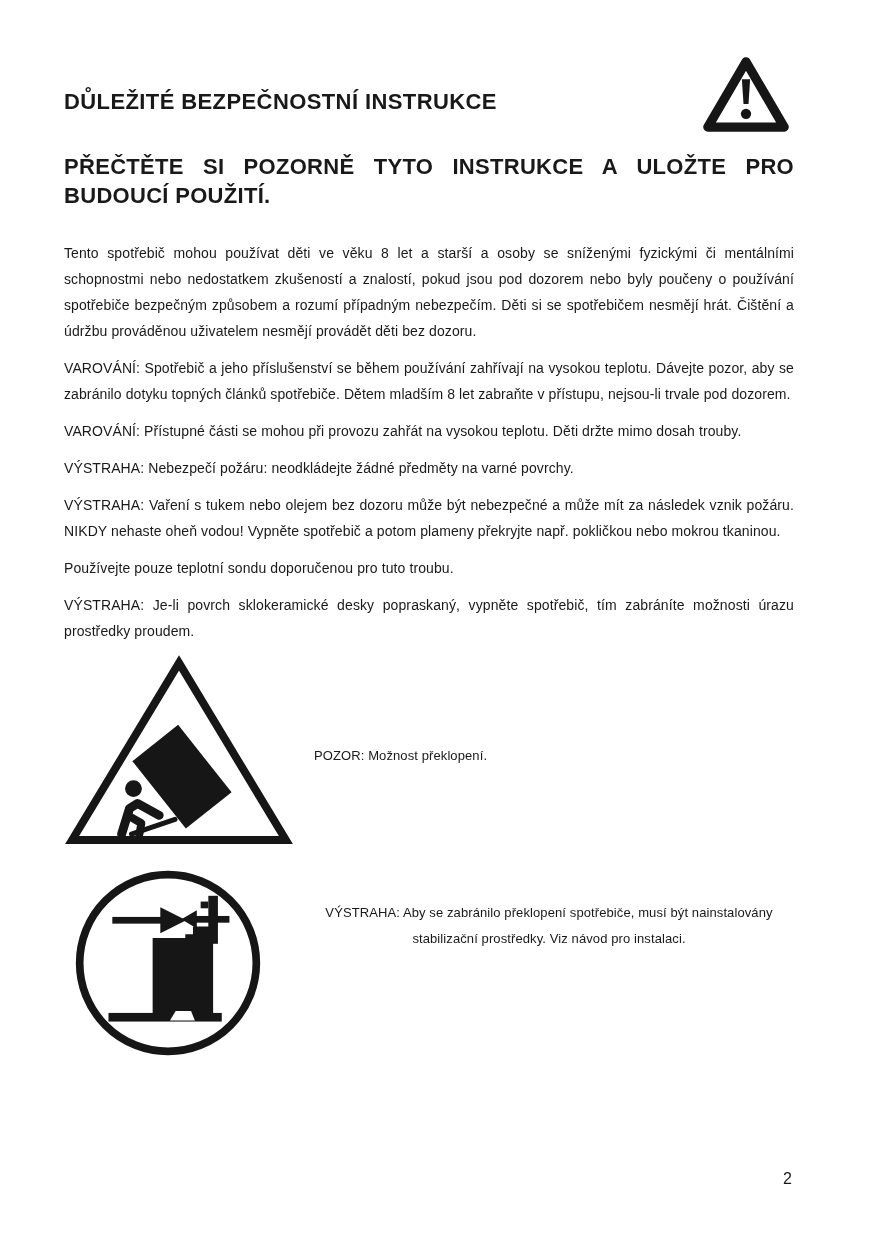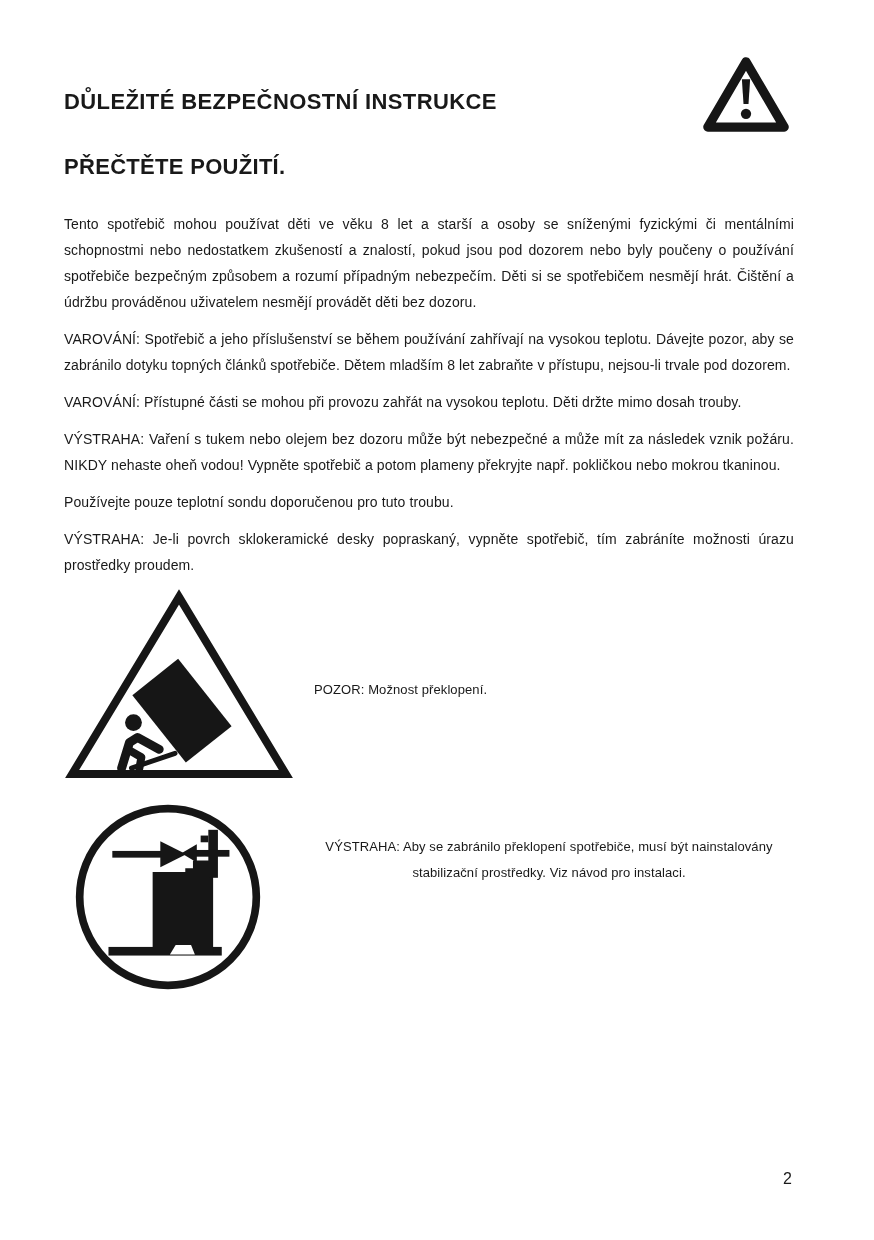--- a/index.html
+++ b/index.html
@@ -72,27 +72,29 @@
 
   <h1 class="doc-title">DŮLEŽITÉ BEZPEČNOSTNÍ INSTRUKCE</h1>
 
   <svg class="warn-triangle-top" viewBox="0 0 100 88" aria-hidden="true">
     <path d="M50 9 L91.5 80 H8.5 Z" fill="none" stroke="#161616" stroke-width="10" stroke-linejoin="round"></path>
     <path d="M45.5 28 h9 l-1.8 27 h-5.4 Z" fill="#161616"></path>
     <circle cx="50" cy="65.5" r="5.6" fill="#161616"></circle>
   </svg>
 
   <div class="doc-subtitle">
-    <div class="subtitle-line2">PŘEČTĚTE POUŽITÍ.</div>
+    <div class="subtitle-line1">PŘEČTĚTE SI POZORNĚ TYTO INSTRUKCE A ULOŽTE PRO</div>
+    <div class="subtitle-line2">BUDOUCÍ POUŽITÍ.</div>
   </div>
 
   <div class="body-copy">
     <p class="para">Tento spotřebič mohou používat děti ve věku 8 let a starší a osoby se sníženými fyzickými či mentálními schopnostmi nebo nedostatkem zkušeností a znalostí, pokud jsou pod dozorem nebo byly poučeny o používání spotřebiče bezpečným způsobem a rozumí případným nebezpečím. Děti si se spotřebičem nesmějí hrát. Čištění a údržbu prováděnou uživatelem nesmějí provádět děti bez dozoru.</p>
     <p class="para">VAROVÁNÍ: Spotřebič a jeho příslušenství se během používání zahřívají na vysokou teplotu. Dávejte pozor, aby se zabránilo dotyku topných článků spotřebiče. Dětem mladším 8 let zabraňte v přístupu, nejsou-li trvale pod dozorem.</p>
     <p class="para">VAROVÁNÍ: Přístupné části se mohou při provozu zahřát na vysokou teplotu. Děti držte mimo dosah trouby.</p>
+    <p class="para">VÝSTRAHA: Nebezpečí požáru: neodkládejte žádné předměty na varné povrchy.</p>
     <p class="para">VÝSTRAHA: Vaření s tukem nebo olejem bez dozoru může být nebezpečné a může mít za následek vznik požáru. NIKDY nehaste oheň vodou! Vypněte spotřebič a potom plameny překryjte např. pokličkou nebo mokrou tkaninou.</p>
     <p class="para">Používejte pouze teplotní sondu doporučenou pro tuto troubu.</p>
     <p class="para">VÝSTRAHA: Je-li povrch sklokeramické desky popraskaný, vypněte spotřebič, tím zabráníte možnosti úrazu prostředky proudem.</p>
   </div>
 
   <div class="figures">
 
     <div class="figure-row tilt">
       <svg class="fig-icon" width="230" height="192" viewBox="0 0 232 194" aria-hidden="true">
         <path d="M116 8 L224 187 H8 Z" fill="#ffffff" stroke="#161616" stroke-width="8" stroke-linejoin="miter"></path>

